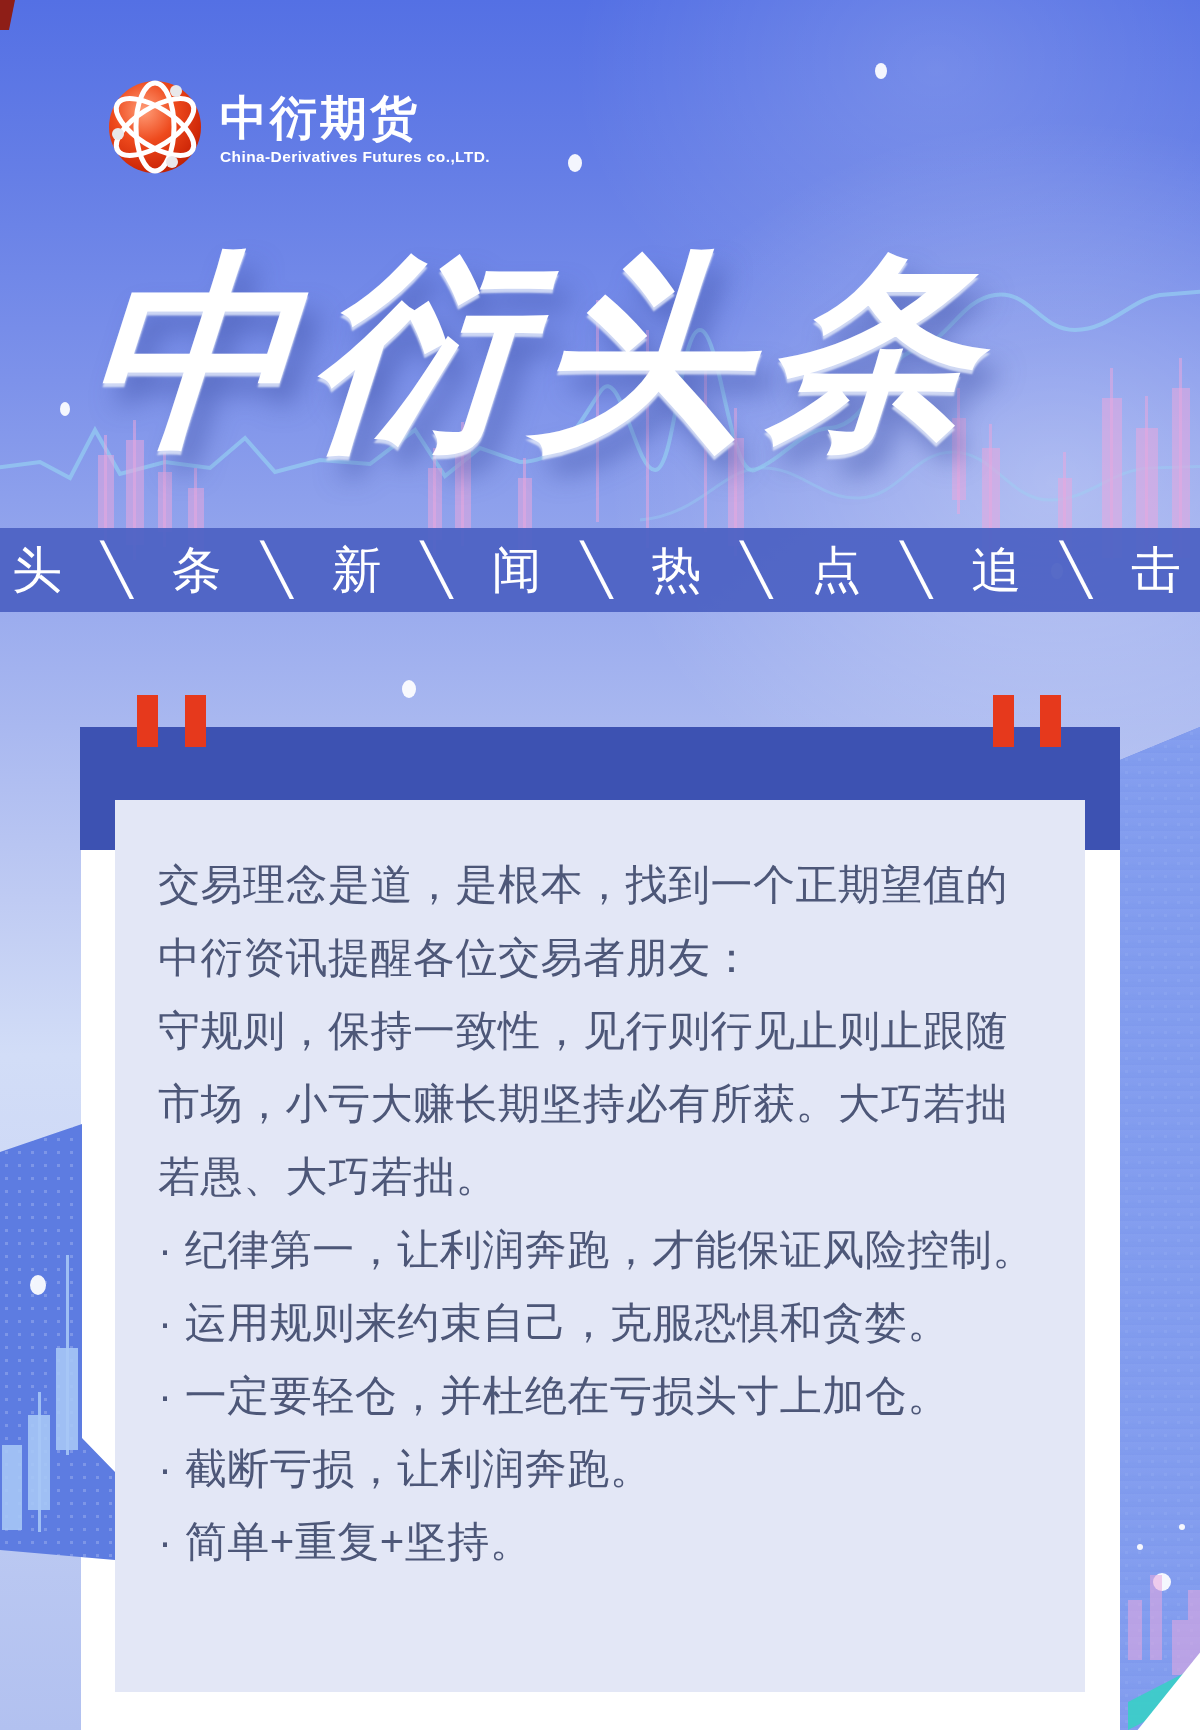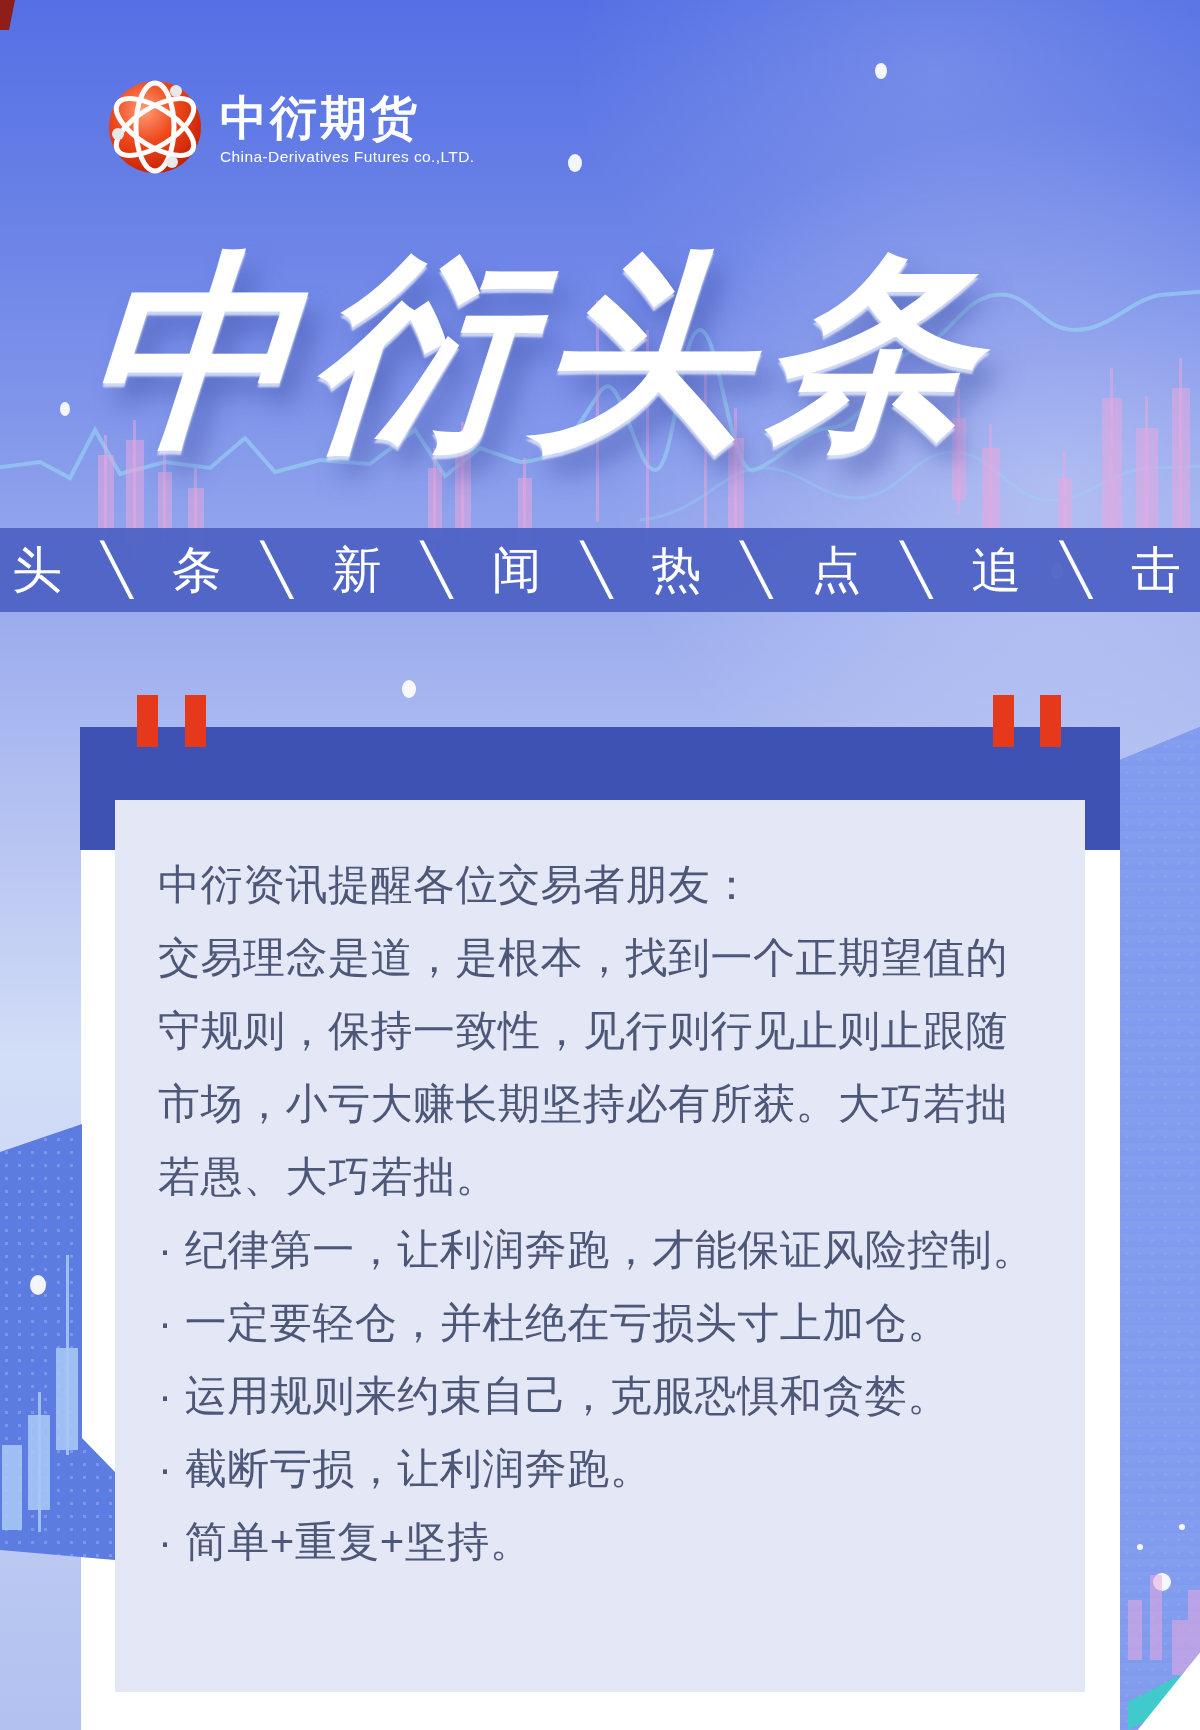--- a/index.html
+++ b/index.html
@@ -39,21 +39,21 @@
     background-image:linear-gradient(180deg, rgba(140,165,242,.85) 0, rgba(140,165,242,0) 90px),
       radial-gradient(rgba(255,255,255,.20) 1.6px, transparent 1.7px);}
   .wedge svg{position:absolute;inset:0;}
   .lblue{fill:#a6c6f6;opacity:.9;}
   .corner-white{position:absolute;left:1120px;top:1650px;width:80px;height:80px;z-index:7;
     background:#fff;clip-path:polygon(22% 100%,100% 3%,100% 100%);}
 
   
   .brand{position:absolute;left:106px;top:78px;display:flex;align-items:center;gap:16px;z-index:9;}
   .brand-text .cn{font-size:47px;font-weight:700;color:#fff;letter-spacing:3px;line-height:1.1;}
-  .brand-text .en{font-size:15.5px;font-weight:400;color:#fff;letter-spacing:.4px;margin-top:4px;}
+  .brand-text .en{font-size:15.5px;font-weight:700;color:#fff;letter-spacing:.4px;margin-top:4px;}
 
   
   .hero-title{position:absolute;left:86px;top:232px;z-index:9;
     font-size:210px;line-height:1.15;font-weight:700;font-style:italic;
     letter-spacing:16px;color:var(--title-white,#ffffff);white-space:nowrap;
     transform:skewX(-4deg);
     text-shadow:0 4px 2px rgba(223,230,248,.85), 14px 20px 26px rgba(62,80,165,.55);}
 
   
   .subtitle-band{position:absolute;left:0;top:528px;width:1200px;height:84px;z-index:4;
@@ -187,25 +187,25 @@
     <span class="subtitle-text">头 ╲ 条 ╲ 新 ╲ 闻 ╲ 热 ╲ 点 ╲ 追 ╲ 击</span>
   </div>
 
   <div class="card-white"></div>
   <div class="card-band"></div>
   <div class="qbar b1"></div>
   <div class="qbar b2"></div>
   <div class="qbar b3"></div>
   <div class="qbar b4"></div>
   <div class="card-inner">
+    <p>交易理念是道，是根本，找到一个正期望值的</p>
     <p>中衍资讯提醒各位交易者朋友：</p>
-    <p>交易理念是道，是根本，找到一个正期望值的</p>
     <p>守规则，保持一致性，见行则行见止则止跟随</p>
     <p>市场，小亏大赚长期坚持必有所获。大巧若拙</p>
     <p>若愚、大巧若拙。</p>
     <p>· 纪律第一，让利润奔跑，才能保证风险控制。</p>
+    <p>· 运用规则来约束自己，克服恐惧和贪婪。</p>
     <p>· 一定要轻仓，并杜绝在亏损头寸上加仓。</p>
-    <p>· 运用规则来约束自己，克服恐惧和贪婪。</p>
     <p>· 截断亏损，让利润奔跑。</p>
     <p>· 简单+重复+坚持。</p>
   </div>
 
 </div>
 
 </body></html>

